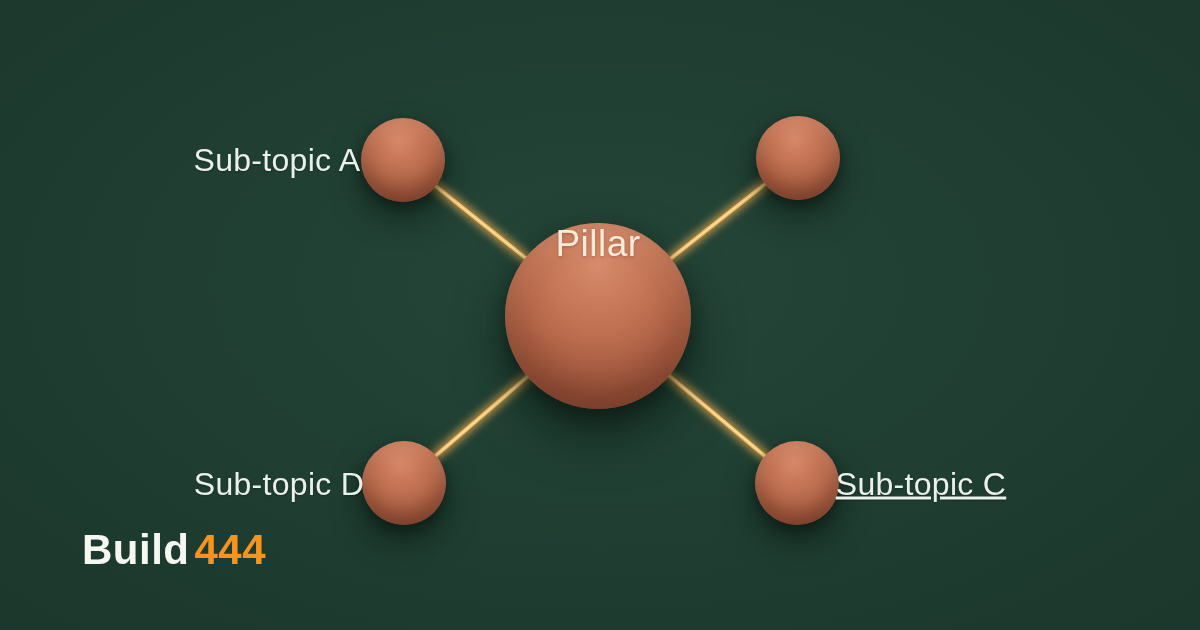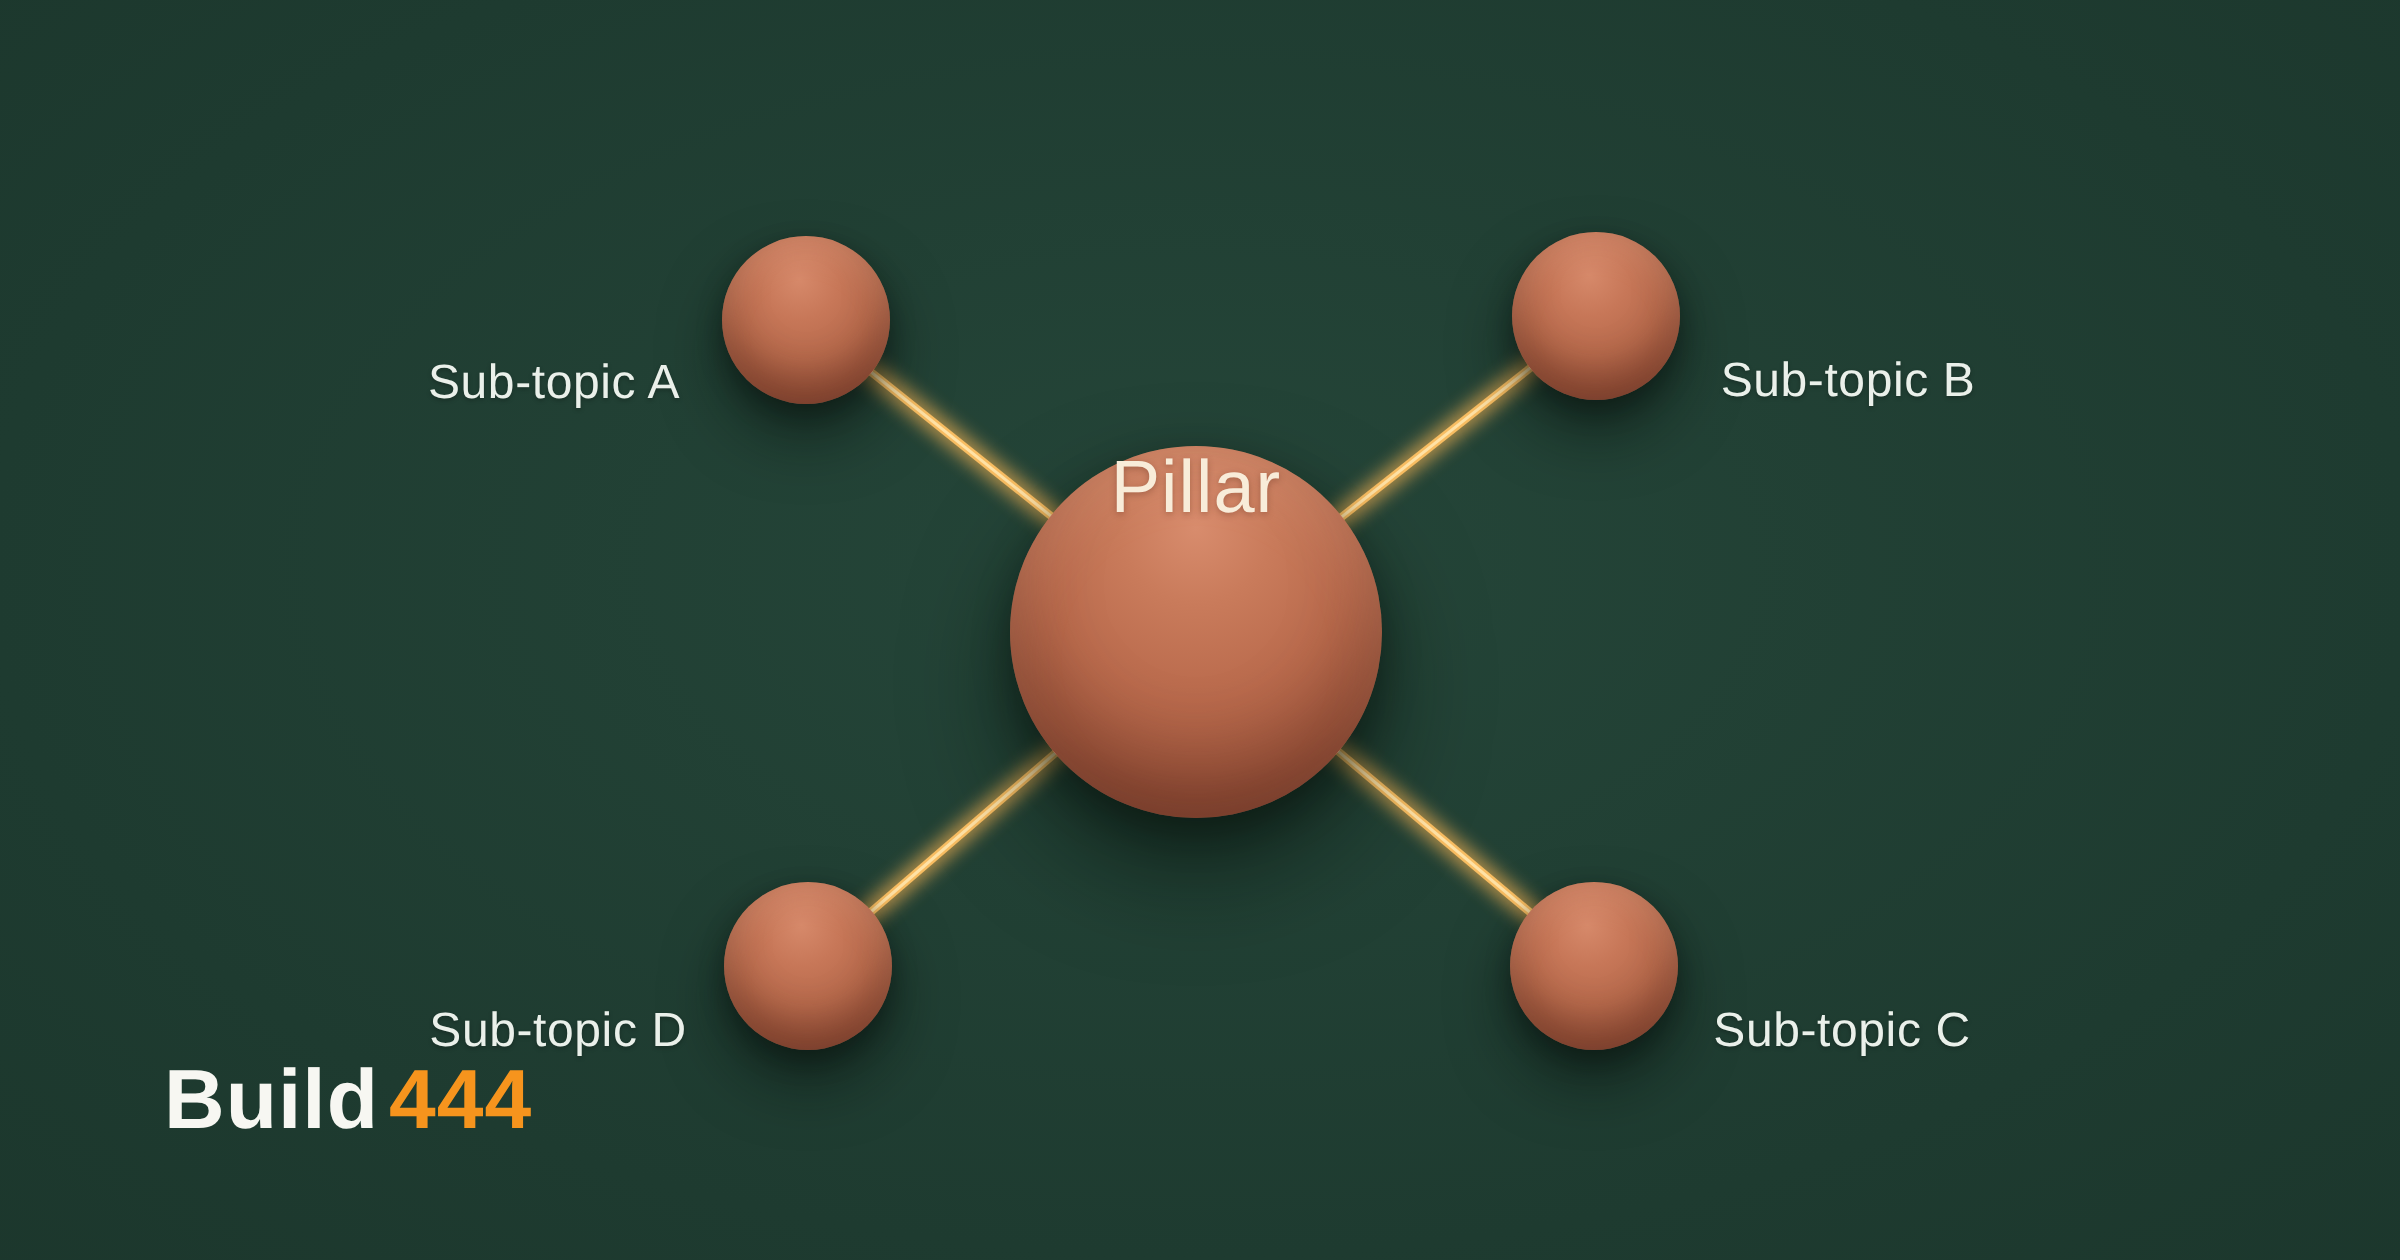--- a/index.html
+++ b/index.html
@@ -58,30 +58,29 @@
     letter-spacing: 0.5px;
     text-shadow: 0 1px 3px rgba(90, 40, 25, 0.35);
     user-select: none;
   }
 
   .sub-label {
     position: absolute;
     transform: translate(-50%, -50%);
     z-index: 3;
     color: #eaf0ea;
-    font-size: 24px;
+    font-size: 32px;
     letter-spacing: 0.3px;
     white-space: nowrap;
     text-shadow: 0 1px 2px rgba(0, 0, 0, 0.25);
     user-select: none;
-    margin-top: 32px;
   }
   .label-a { left: 277px; top: 160px; }
   .label-b { left: 924px; top: 159px; }
-  .label-c { left: 921px; top: 484px; }
+  .label-c { left: 921px; top: 484px; text-decoration: underline; }
   .label-d { left: 279px; top: 484px; }
 
   .logo {
     position: absolute;
     left: 82px; top: 529px;
     z-index: 3;
     font-size: 42px;
     font-weight: 700;
     letter-spacing: 0.5px;
     line-height: 1;
@@ -128,21 +127,20 @@
   <div class="sphere sphere-center">
     <span class="center-label">Pillar</span>
   </div>
 
   <div class="sphere sphere-small sphere-a"></div>
   <div class="sphere sphere-small sphere-b"></div>
   <div class="sphere sphere-small sphere-c"></div>
   <div class="sphere sphere-small sphere-d"></div>
 
   <div class="sub-label label-a">Sub-topic A</div>
-  <div class="sub-label label-b">Sub-topic B</div>
   <div class="sub-label label-c">Sub-topic C</div>
   <div class="sub-label label-d">Sub-topic D</div>
 
   <div class="logo">
     <span class="primary">Build</span><span class="accent">444</span>
   </div>
 
 </div>
 
 </body></html>

